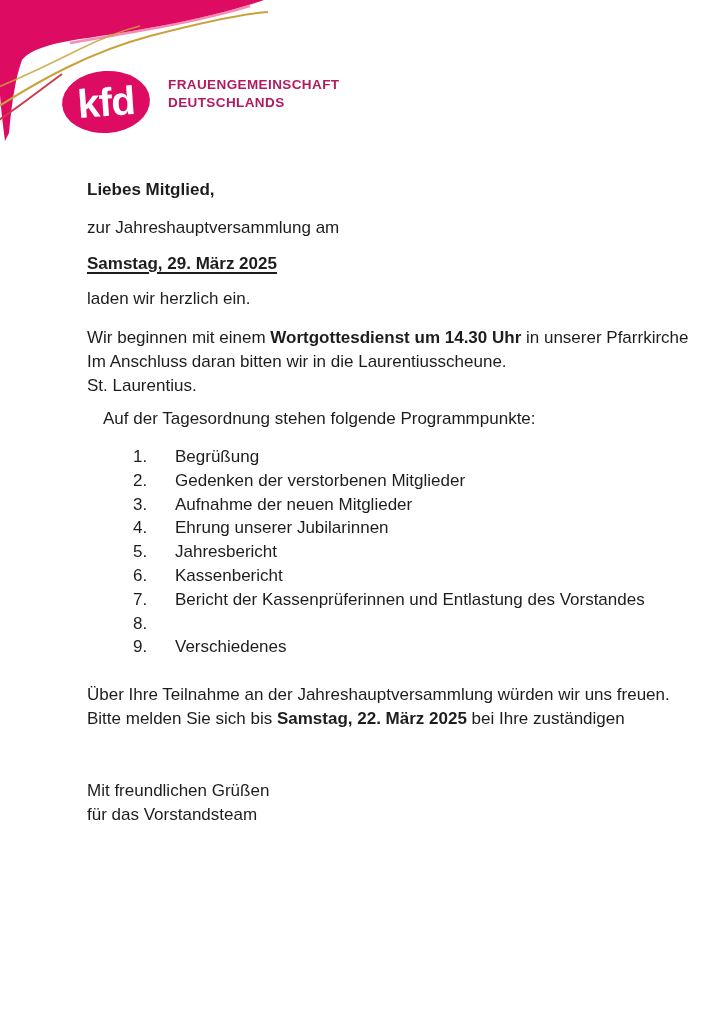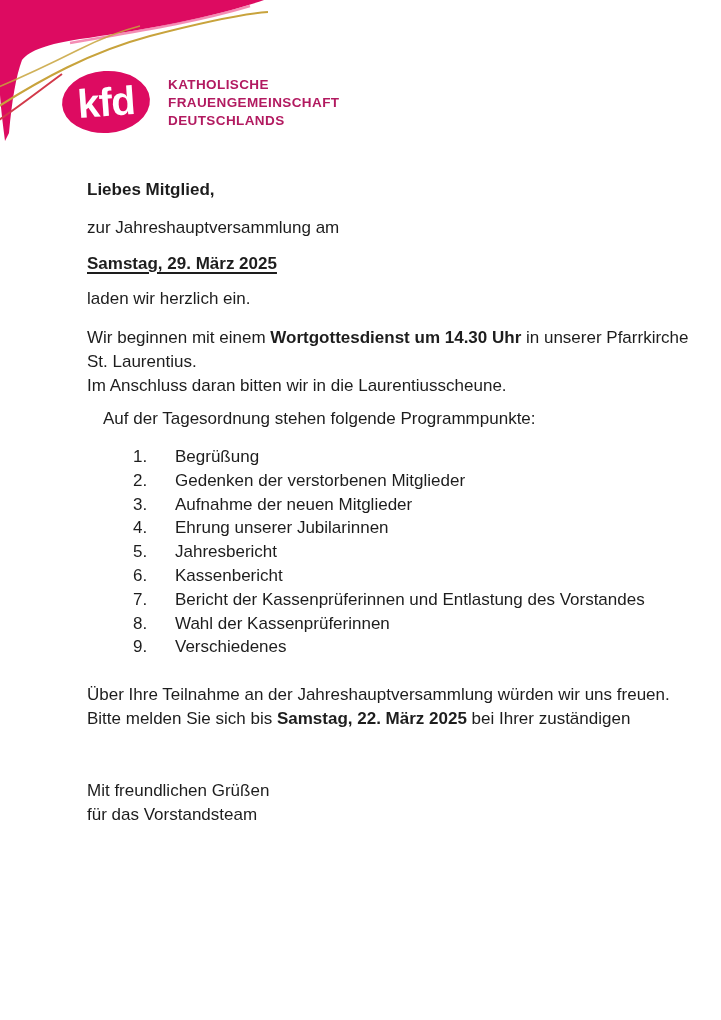--- a/index.html
+++ b/index.html
@@ -73,40 +73,39 @@
       <path d="M-4,88 C25,76 50,64 78,50 C100,39 120,31 140,26" fill="none" stroke="#c8a33c" stroke-width="1.6" opacity="0.85"></path>
 
       <path d="M-4,122 C20,106 40,90 62,74" fill="none" stroke="#d23a4a" stroke-width="2"></path>
 
       <g transform="rotate(-4 106 102)">
         <ellipse cx="106" cy="102" rx="44" ry="31" fill="#dd0b61"></ellipse>
         <text x="106" y="116" text-anchor="middle" fill="#ffffff" font-family="Liberation Sans, sans-serif" font-size="40" font-weight="bold" letter-spacing="-1">kfd</text>
       </g>
     </svg>
     <div class="wordmark">
-      <div>KATHOLISCHE</div>
       <div>FRAUENGEMEINSCHAFT</div>
       <div>DEUTSCHLANDS</div>
     </div>
   </div>
 
   <div class="content">
 
     <div class="salutation">Liebes Mitglied,</div>
 
     <div class="intro-line">zur Jahreshauptversammlung am</div>
 
     <div class="date-heading">Samstag, 29. März 2025</div>
 
     <div class="invite-line">laden wir herzlich ein.</div>
 
     <div class="para para-service">
       <div><span>Wir beginnen mit einem </span><span class="bold">Wortgottesdienst um 14.30 Uhr</span><span> in unserer Pfarrkirche</span></div>
+      <div>Im Anschluss daran bitten wir in die Laurentiusscheune.</div>
       <div>St. Laurentius.</div>
-      <div>Im Anschluss daran bitten wir in die Laurentiusscheune.</div>
     </div>
 
     <div class="agenda-intro">Auf der Tagesordnung stehen folgende Programmpunkte:</div>
 
     <div class="agenda-list">
       <div class="agenda-row">
         <span class="agenda-num">1.</span>
         <span>Begrüßung</span>
       </div>
       <div class="agenda-row">
@@ -128,31 +127,30 @@
       <div class="agenda-row">
         <span class="agenda-num">6.</span>
         <span>Kassenbericht</span>
       </div>
       <div class="agenda-row">
         <span class="agenda-num">7.</span>
         <span>Bericht der Kassenprüferinnen und Entlastung des Vorstandes</span>
       </div>
       <div class="agenda-row">
         <span class="agenda-num">8.</span>
-        <span>Wahl der Kassenprüferinnen</span>
       </div>
       <div class="agenda-row">
         <span class="agenda-num">9.</span>
         <span>Verschiedenes</span>
       </div>
     </div>
 
     <div class="para para-closing">
       <div>Über Ihre Teilnahme an der Jahreshauptversammlung würden wir uns freuen.</div>
-      <div><span>Bitte melden Sie sich bis </span><span class="bold">Samstag, 22. März 2025</span><span> bei Ihrer zuständigen</span></div>
+      <div><span>Bitte melden Sie sich bis </span><span class="bold">Samstag, 22. März 2025</span><span> bei Ihre zuständigen</span></div>
     </div>
 
     <div class="para">
       <div>Mit freundlichen Grüßen</div>
       <div>für das Vorstandsteam</div>
     </div>
 
   </div>
 </div>
 

